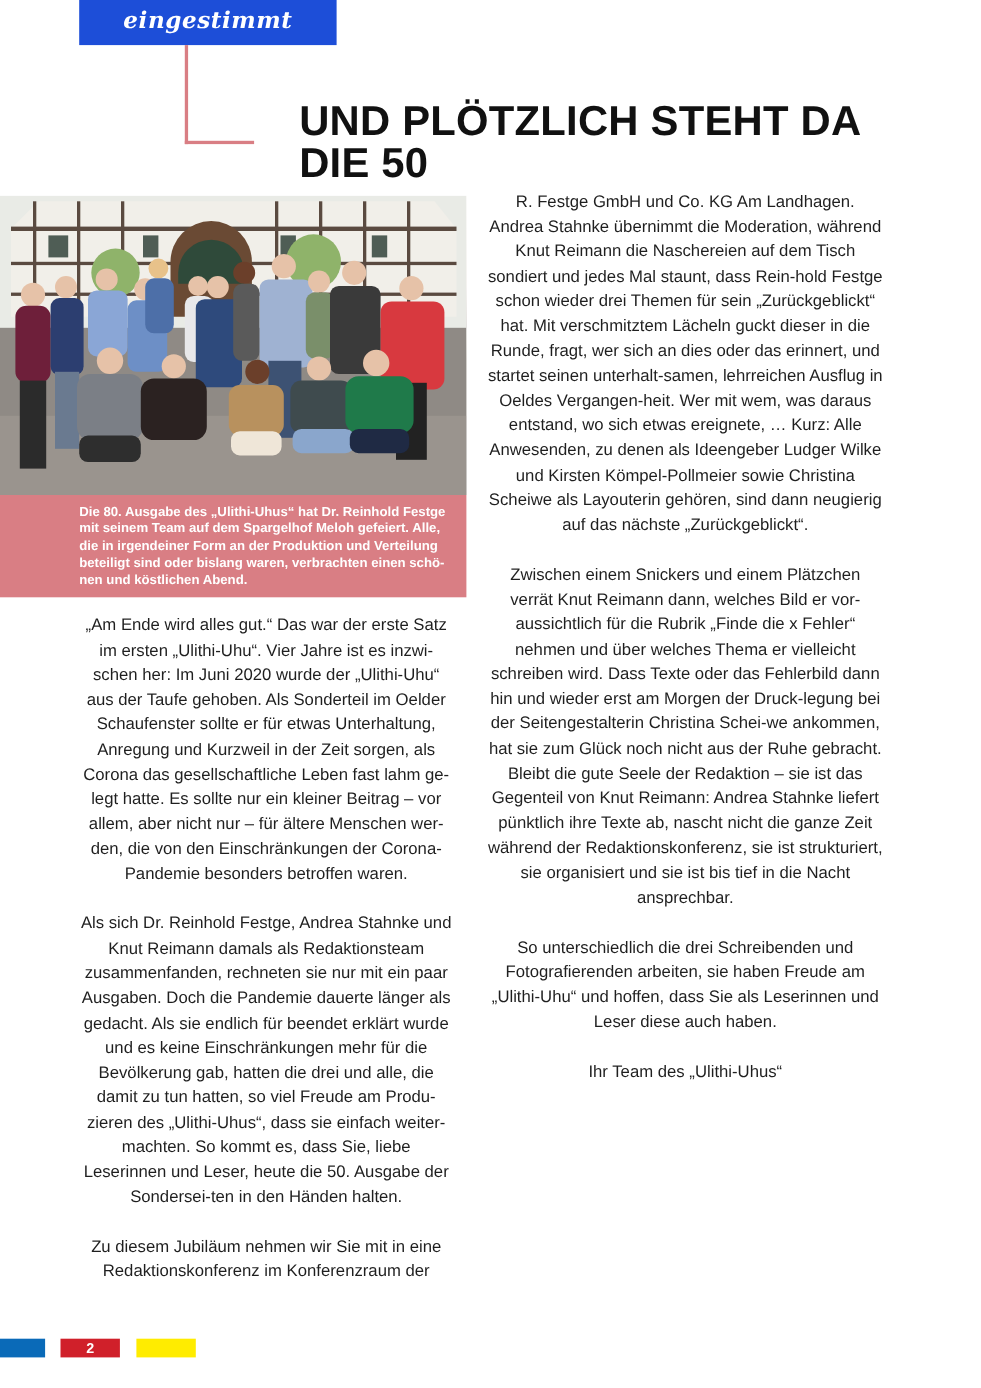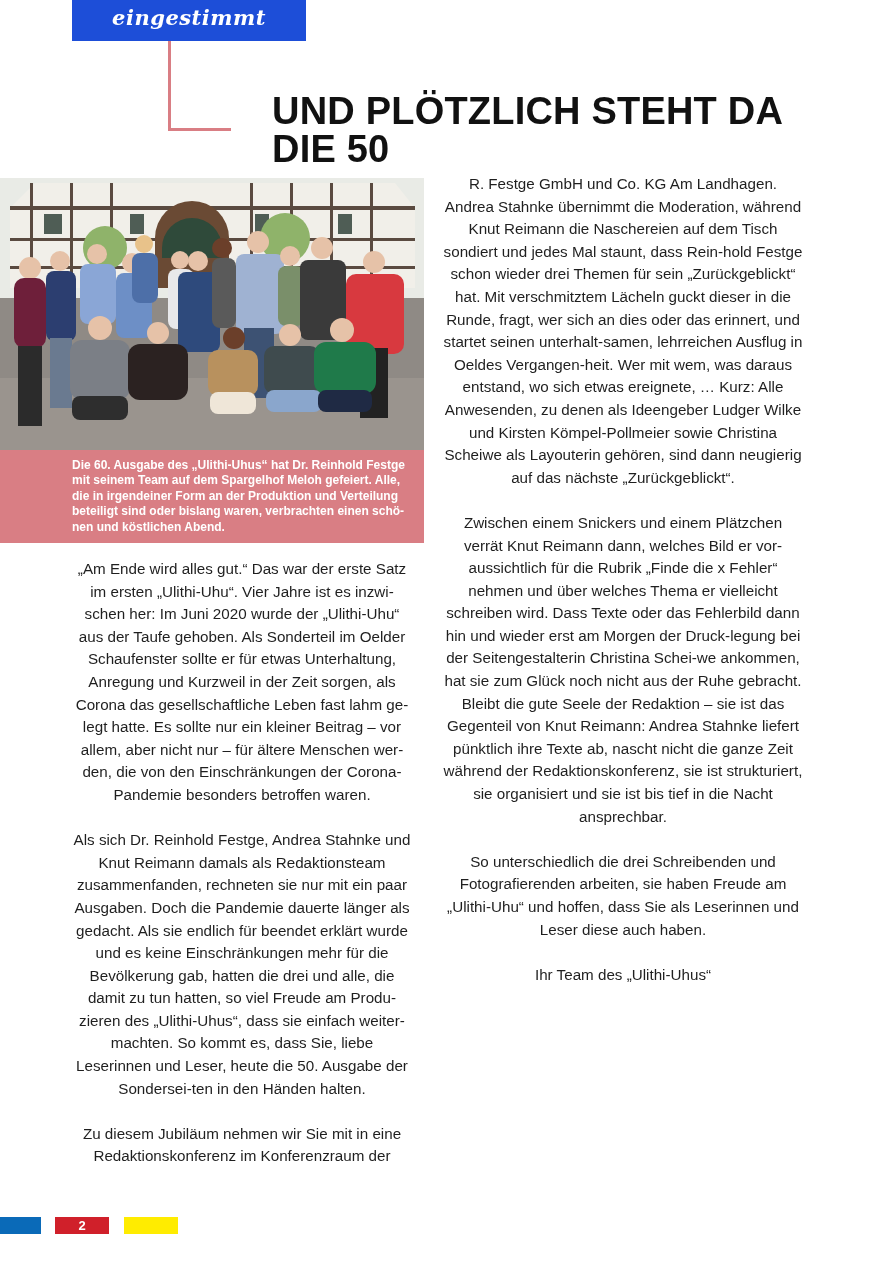--- a/index.html
+++ b/index.html
@@ -131,21 +131,21 @@
       <circle cx="290" cy="157" r="11" fill="#e6c2a8"></circle>
         <rect x="264" y="168" width="56" height="48" rx="10" fill="#3f4b4e"></rect>
         <rect x="266" y="212" width="56" height="22" rx="8" fill="#8aa6cc"></rect>
       <circle cx="342" cy="152" r="12" fill="#e6c2a8"></circle>
         <rect x="314" y="164" width="62" height="52" rx="12" fill="#1f7a4a"></rect>
         <rect x="318" y="212" width="54" height="22" rx="8" fill="#1f2a44"></rect>
     </g>
   </svg>
 </div>
 
-<div class="caption">Die 60. Ausgabe des „Ulithi-Uhus“ hat Dr. Reinhold Festge mit seinem Team auf dem Spargelhof Meloh gefeiert. Alle, die in irgendeiner Form an der Produktion und Verteilung beteiligt sind oder bislang waren, verbrachten einen schö-nen und köstlichen Abend.</div>
+<div class="caption">Die 80. Ausgabe des „Ulithi-Uhus“ hat Dr. Reinhold Festge mit seinem Team auf dem Spargelhof Meloh gefeiert. Alle, die in irgendeiner Form an der Produktion und Verteilung beteiligt sind oder bislang waren, verbrachten einen schö-nen und köstlichen Abend.</div>
 
 <div class="col col-left">
   <p>„Am Ende wird alles gut.“ Das war der erste Satz im ersten „Ulithi-Uhu“. Vier Jahre ist es inzwi-schen her: Im Juni 2020 wurde der „Ulithi-Uhu“ aus der Taufe gehoben. Als Sonderteil im Oelder Schaufenster sollte er für etwas Unterhaltung, Anregung und Kurzweil in der Zeit sorgen, als Corona das gesellschaftliche Leben fast lahm ge-legt hatte. Es sollte nur ein kleiner Beitrag – vor allem, aber nicht nur – für ältere Menschen wer-den, die von den Einschränkungen der Corona-Pandemie besonders betroffen waren.</p>
   <p>Als sich Dr. Reinhold Festge, Andrea Stahnke und Knut Reimann damals als Redaktionsteam zusammenfanden, rechneten sie nur mit ein paar Ausgaben. Doch die Pandemie dauerte länger als gedacht. Als sie endlich für beendet erklärt wurde und es keine Einschränkungen mehr für die Bevölkerung gab, hatten die drei und alle, die damit zu tun hatten, so viel Freude am Produ-zieren des „Ulithi-Uhus“, dass sie einfach weiter-machten. So kommt es, dass Sie, liebe Leserinnen und Leser, heute die 50. Ausgabe der Sondersei-ten in den Händen halten.</p>
   <p>Zu diesem Jubiläum nehmen wir Sie mit in eine Redaktionskonferenz im Konferenzraum der</p>
 </div>
 
 <div class="col col-right">
   <p>R. Festge GmbH und Co. KG Am Landhagen. Andrea Stahnke übernimmt die Moderation, während Knut Reimann die Naschereien auf dem Tisch sondiert und jedes Mal staunt, dass Rein-hold Festge schon wieder drei Themen für sein „Zurückgeblickt“ hat. Mit verschmitztem Lächeln guckt dieser in die Runde, fragt, wer sich an dies oder das erinnert, und startet seinen unterhalt-samen, lehrreichen Ausflug in Oeldes Vergangen-heit. Wer mit wem, was daraus entstand, wo sich etwas ereignete, … Kurz: Alle Anwesenden, zu denen als Ideengeber Ludger Wilke und Kirsten Kömpel-Pollmeier sowie Christina Scheiwe als Layouterin gehören, sind dann neugierig auf das nächste „Zurückgeblickt“.</p>
   <p class="tight">Zwischen einem Snickers und einem Plätzchen verrät Knut Reimann dann, welches Bild er vor-aussichtlich für die Rubrik „Finde die x Fehler“ nehmen und über welches Thema er vielleicht schreiben wird. Dass Texte oder das Fehlerbild dann hin und wieder erst am Morgen der Druck-legung bei der Seitengestalterin Christina Schei-we ankommen, hat sie zum Glück noch nicht aus der Ruhe gebracht.</p>

